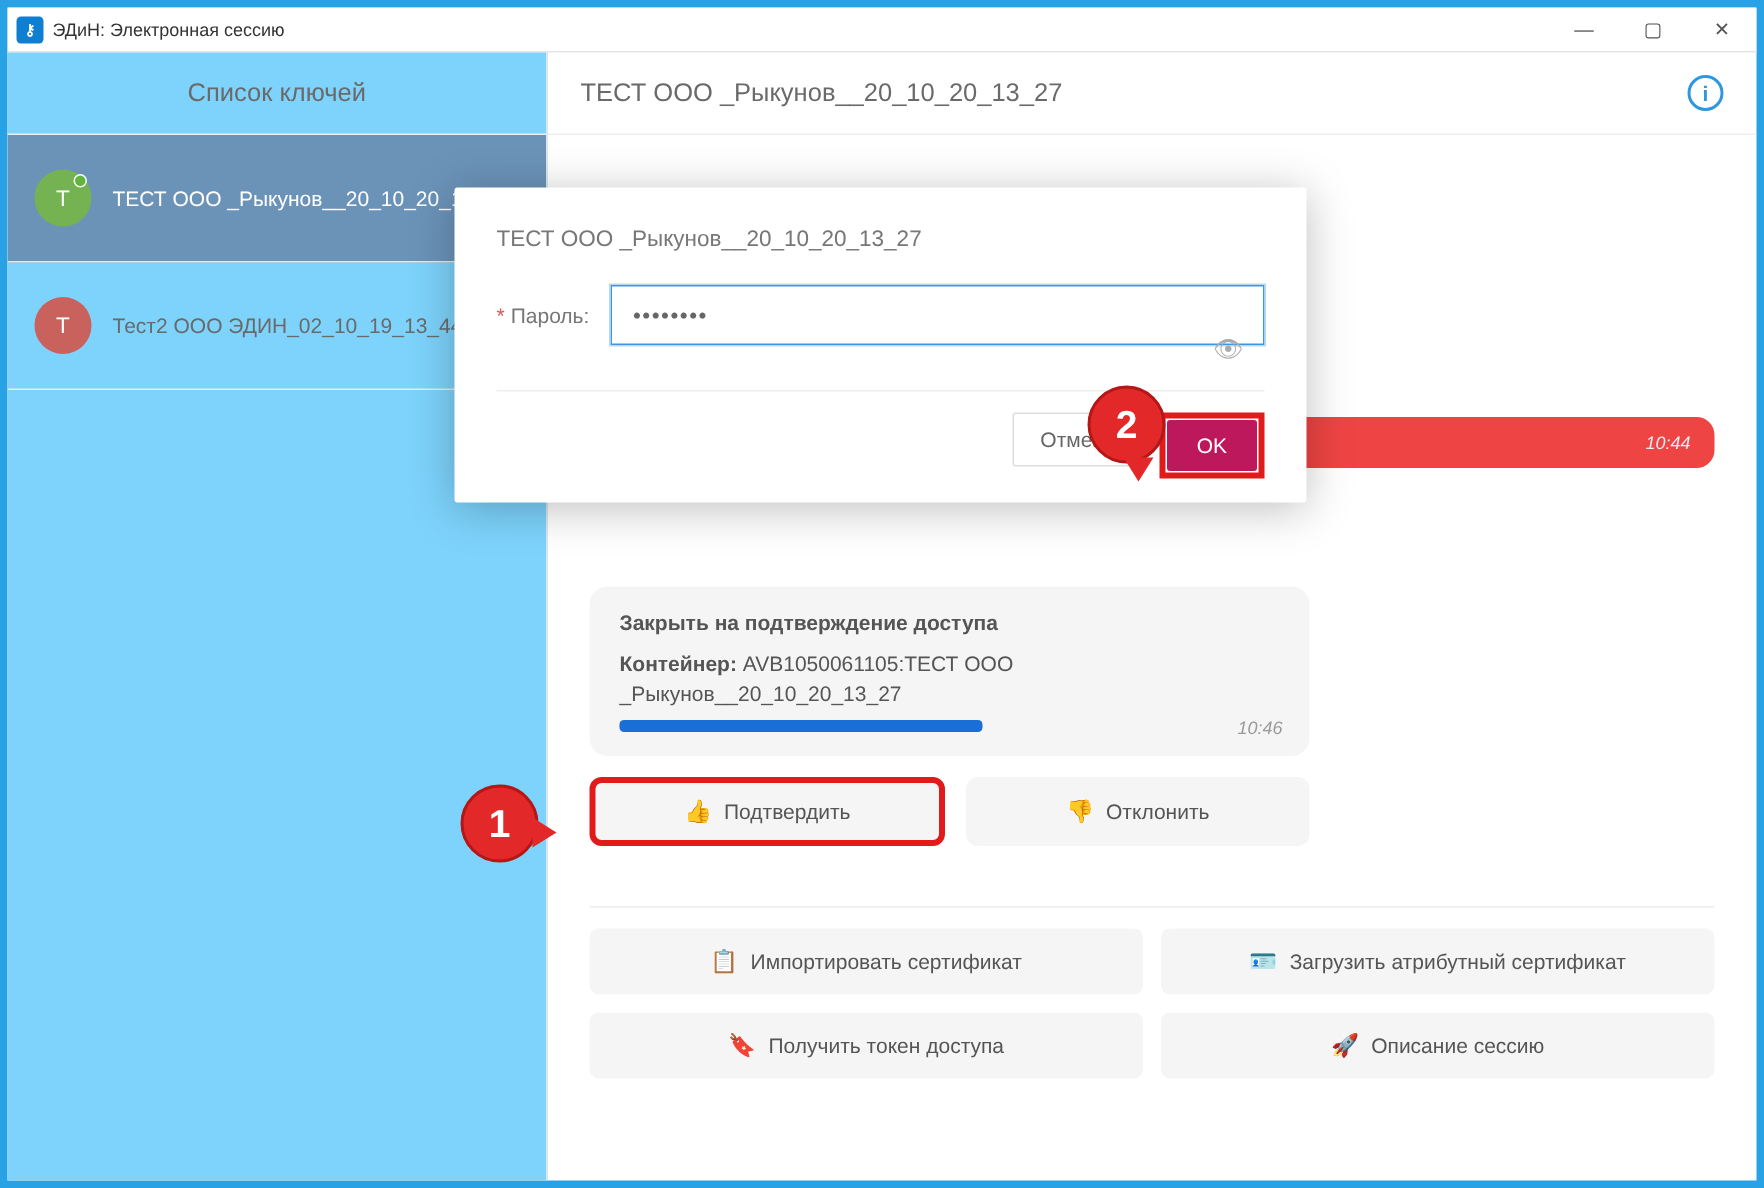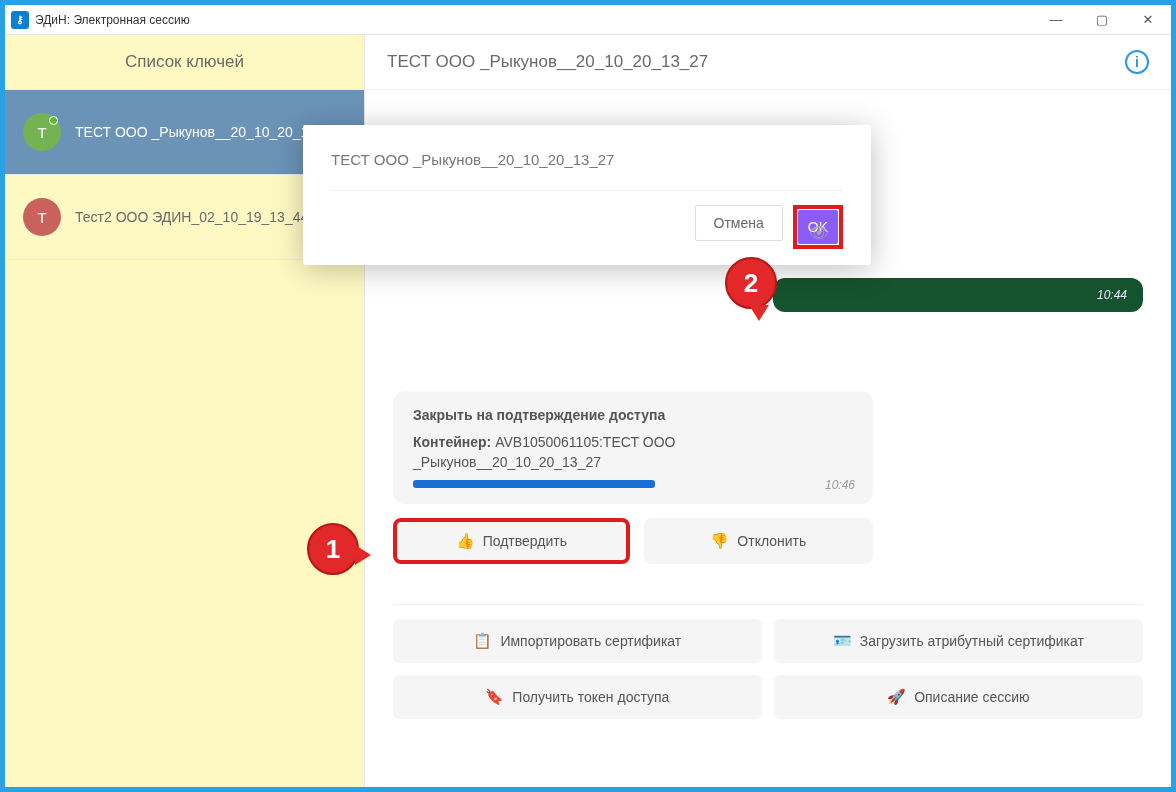--- a/index.html
+++ b/index.html
@@ -26,21 +26,21 @@
     border-radius: 3px;
     margin: 0 6px 0 6px;
     display: flex; align-items: center; justify-content: center;
     color: #fff; font-size: 10px; font-weight: bold;
   }
   .title-text { font-size: 12px; color: #333; }
   .win-controls { margin-left: auto; display: flex; }
   .win-btn { width: 46px; height: 30px; display:flex; align-items:center; justify-content:center; color:#555; font-size:13px; }
   
   .app-body { position:absolute; top:30px; left:0; right:0; bottom:0; display:flex; }
-  .sidebar { width: 360px; border-right: 1px solid #e5e5e5; background:#fef9c3; }
+  .sidebar { width: 360px; border-right: 1px solid #e5e5e5; background:#7dd3fc; }
   .sb-header { height:55px; display:flex; align-items:center; justify-content:center; color:#6a6a6a; font-size:17px; border-bottom:1px solid #eee; }
   .key-list { }
   .key-item {
     height: 85px;
     display:flex; align-items:center;
     padding: 0 18px;
     border-bottom: 1px solid #eaeaea;
     position:relative;
     cursor:pointer;
     color:#6a6a6a;
@@ -67,21 +67,21 @@
     padding:0 22px; color:#6a6a6a; font-size:17px;
   }
   .info-icon {
     width:24px; height:24px; border:2px solid #2e97e0; border-radius:50%;
     display:flex; align-items:center; justify-content:center;
     color:#2e97e0; font-weight:bold; font-size:14px;
     margin-left:auto;
   }
   .chat-area { flex:1; padding: 18px 28px 0 28px; overflow:hidden; position:relative;}
   .bubble-right {
-    background:#14532d;
+    background:#ef4444;
     color:#fff;
     border-radius:12px;
     padding: 10px 16px;
     font-size:13px;
     margin-left: 380px;
     margin-top: 170px;
     margin-bottom: 30px;
     position:relative;
     display:flex; justify-content:flex-end;
   }
@@ -172,22 +172,22 @@
   }
   .btn-cancel {
     height:36px; padding:0 18px;
     border:1px solid #ddd; background:#fff;
     font-size:14px; color:#666; border-radius:2px;
   }
   .btn-ok-wrap {
     border:4px solid #e11b1b; padding:1px;
   }
   .btn-ok {
-    height:34px; padding:0 10px;
-    background:#8b5cf6; color:#fff; border:none;
+    height:34px; padding:0 20px;
+    background:#be185d; color:#fff; border:none;
     font-size:14px; border-radius:2px;
   }
   
   .callout {
     position:absolute;
     width:52px; height:52px;
     background:#e22828;
     border-radius:50%;
     display:flex; align-items:center; justify-content:center;
     color:#fff; font-size:26px; font-weight:600;
@@ -305,20 +305,26 @@
             <span class="emoji">🚀</span>
             <span>Описание сессию</span>
           </div>
         </div>
       </div>
     </div>
   </div>
 
   <div class="modal">
     <div class="modal-title">ТЕСТ ООО _Рыкунов__20_10_20_13_27</div>
+    <div class="modal-field-row">
+      <div class="field-label">
+        <span class="req">*</span><span>Пароль:</span>
+      </div>
+      <input class="pw-input" type="text" value="••••••••" style="">
+    </div>
     <span class="eye">👁</span>
     <div class="modal-footer">
       <button class="btn-cancel">Отмена</button>
       <div class="btn-ok-wrap">
         <button class="btn-ok">OK</button>
       </div>
     </div>
   </div>
 
   <div class="callout c1">1</div>

